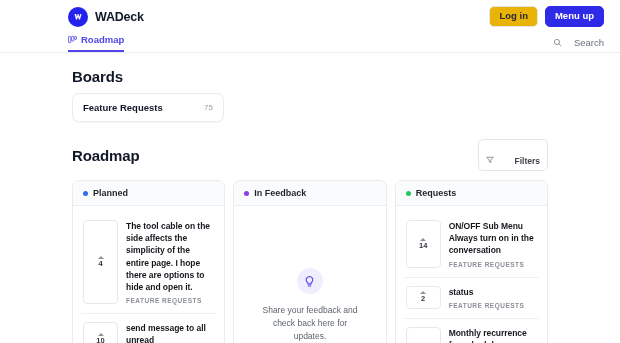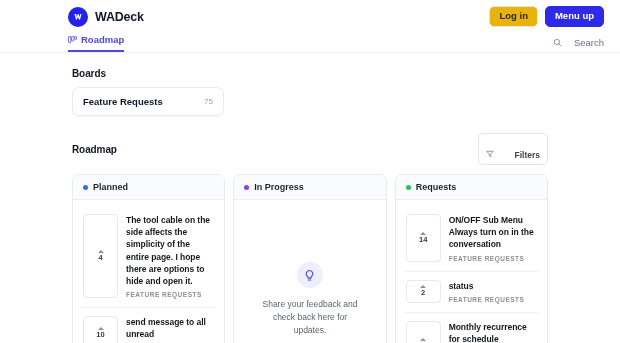--- a/index.html
+++ b/index.html
@@ -80,21 +80,21 @@
     font-size: 9.5px; color: #6b7280; font-weight: 500;
     padding-bottom: 4px;
     cursor: pointer;
     line-height: 1;
   }
 
   
   .page { padding: 0 72px; }
 
   .section-title {
-    font-size: 10px; font-weight: 700; color: #111827;
+    font-size: 15px; font-weight: 700; color: #111827;
     margin-top: 15px; margin-bottom: 8px;
     letter-spacing: -0.1px;
   }
 
   .boards-row { display: flex; }
   .board-card {
     width: 152px;
     background: #ffffff;
     border: 1px solid #e9ebee;
     border-radius: 7px;
@@ -307,21 +307,21 @@
           
           
         </div>
 
       </div>
     </div>
 
     <div class="column">
       <div class="column-head">
         <span class="dot" style="background:#8b3df0"></span>
-        <span class="column-title">In Progress</span>
+        <span class="column-title">In Feedback</span>
       </div>
       <div class="column-body">
         <div class="empty">
           <div class="empty-icon">
             <svg width="13" height="13" viewBox="0 0 16 16" aria-hidden="true">
               <path d="M8 1.8a4.2 4.2 0 0 0-2.5 7.5c.5.4.8 1 .8 1.6v.4h3.4v-.4c0-.6.3-1.2.8-1.6A4.2 4.2 0 0 0 8 1.8Z" fill="none" stroke="#4f46e5" stroke-width="1.4"></path>
               <path d="M6.5 13.5h3" stroke="#4f46e5" stroke-width="1.4" stroke-linecap="round"></path>
             </svg>
           </div>
           <div class="empty-text">Share your feedback and check back here for updates.</div>

